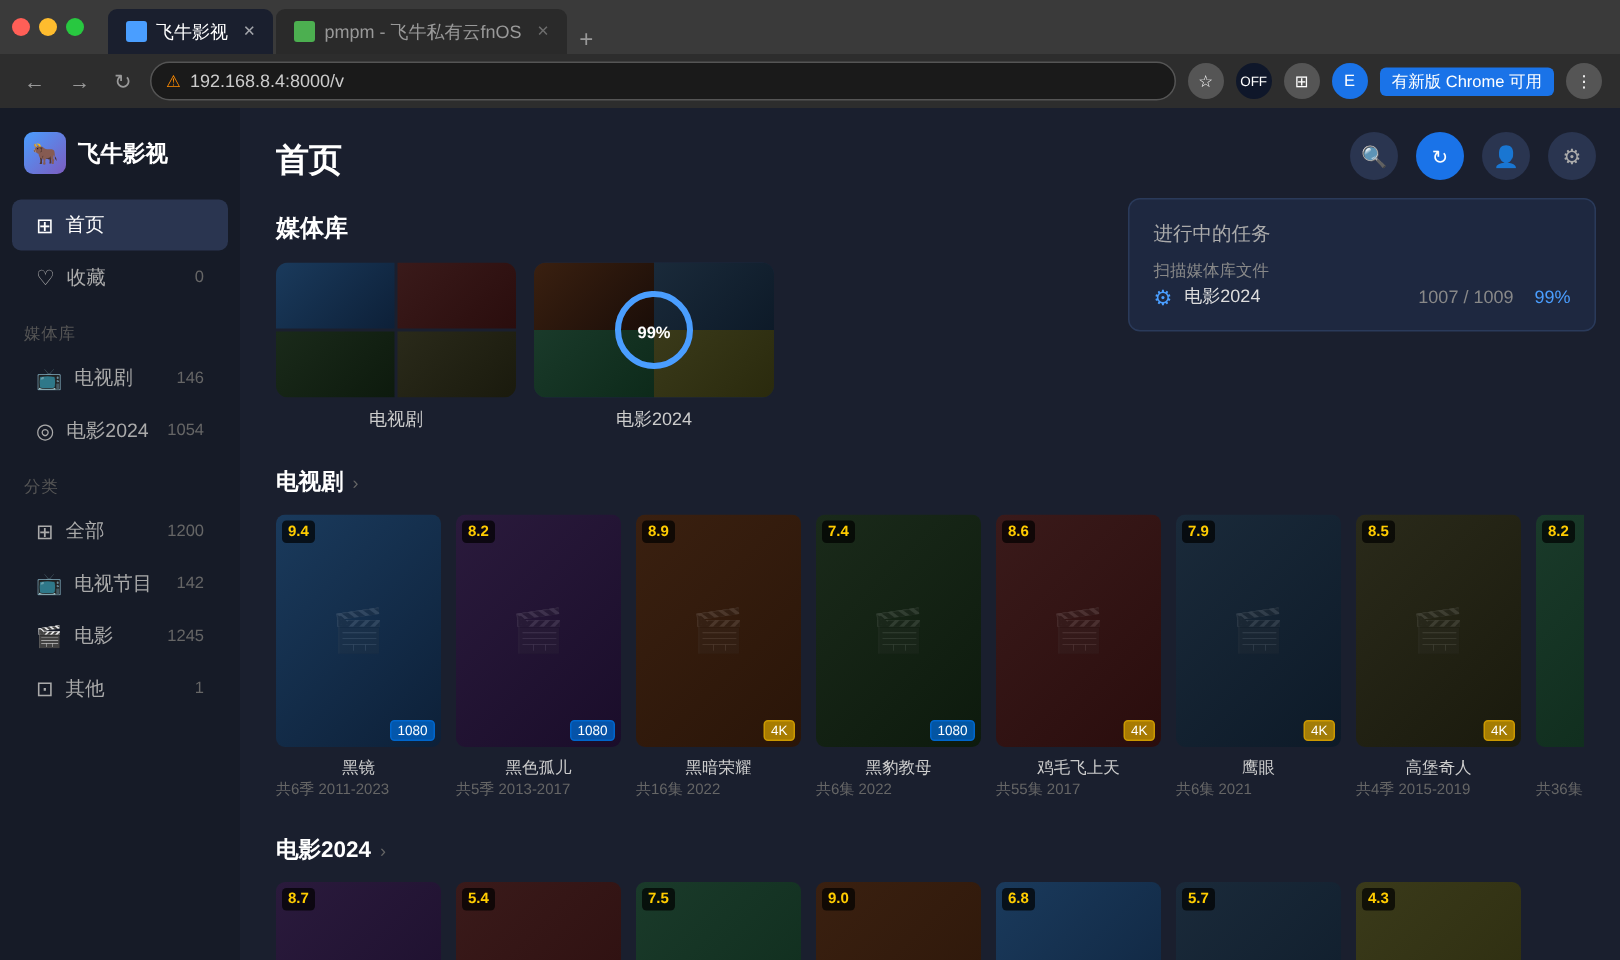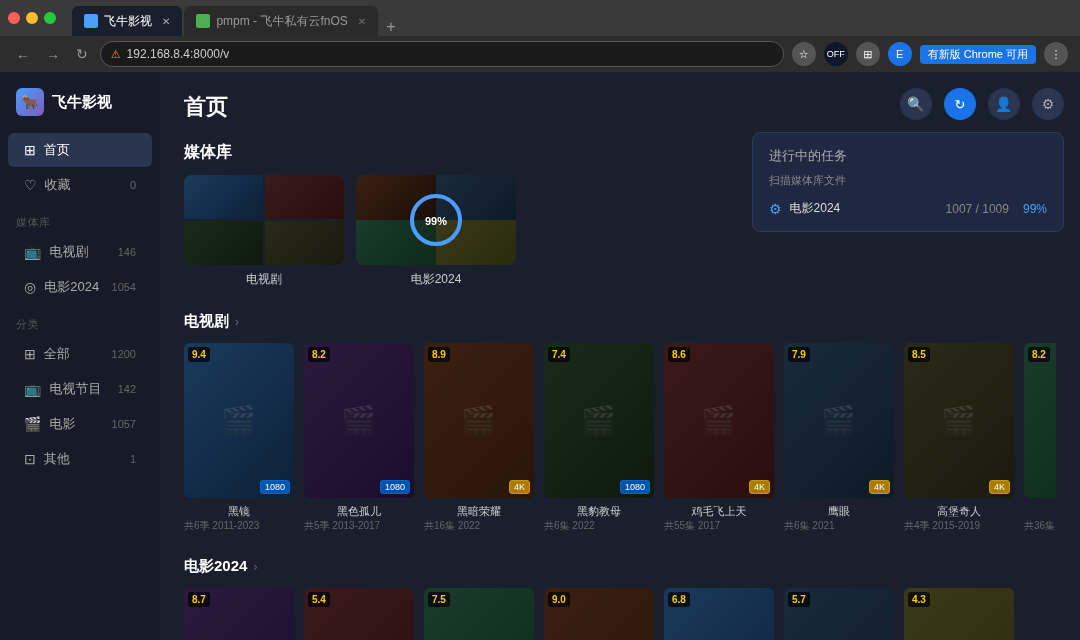--- a/index.html
+++ b/index.html
@@ -51,21 +51,21 @@
     .page-title { font-size: 22px; font-weight: 600; color: #fff; margin-bottom: 20px; }
 
     
     .top-icons { position: absolute; top: 16px; right: 16px; display: flex; gap: 12px; align-items: center; }
     .top-icon { width: 32px; height: 32px; border-radius: 50%; background: #2a3550; display: flex; align-items: center; justify-content: center; cursor: pointer; color: #aaa; font-size: 14px; }
     .top-icon.blue { background: #1a73e8; color: #fff; }
 
     
     .task-popup { position: absolute; top: 60px; right: 16px; background: #1e2840; border: 1px solid #2a3a5a; border-radius: 8px; padding: 14px 16px; width: 312px; z-index: 100; }
     .task-title { font-size: 13px; color: #aaa; margin-bottom: 8px; }
-    .task-subtitle { font-size: 11px; color: #888; margin-bottom: 12px; }
+    .task-subtitle { font-size: 11px; color: #888; margin-bottom: 1px; }
     .task-row { display: flex; align-items: center; gap: 8px; }
     .task-gear { color: #4a9eff; font-size: 14px; }
     .task-name { font-size: 12px; color: #ddd; flex: 1; }
     .task-progress { font-size: 12px; color: #888; }
     .task-pct { font-size: 12px; color: #4a9eff; margin-left: 6px; }
 
     
     .section-title { font-size: 16px; font-weight: 600; color: #fff; margin-bottom: 12px; }
     .media-library-grid { display: flex; gap: 12px; margin-bottom: 24px; }
     .library-card { width: 160px; flex-shrink: 0; cursor: pointer; }
@@ -185,21 +185,21 @@
       <span class="sidebar-count">1200</span>
     </div>
     <div class="sidebar-item">
       <span class="sidebar-icon">📺</span>
       <span>电视节目</span>
       <span class="sidebar-count">142</span>
     </div>
     <div class="sidebar-item">
       <span class="sidebar-icon">🎬</span>
       <span>电影</span>
-      <span class="sidebar-count">1057</span>
+      <span class="sidebar-count">1245</span>
     </div>
     <div class="sidebar-item">
       <span class="sidebar-icon">⊡</span>
       <span>其他</span>
       <span class="sidebar-count">1</span>
     </div>
   </div>
 
   <div class="main">
 

